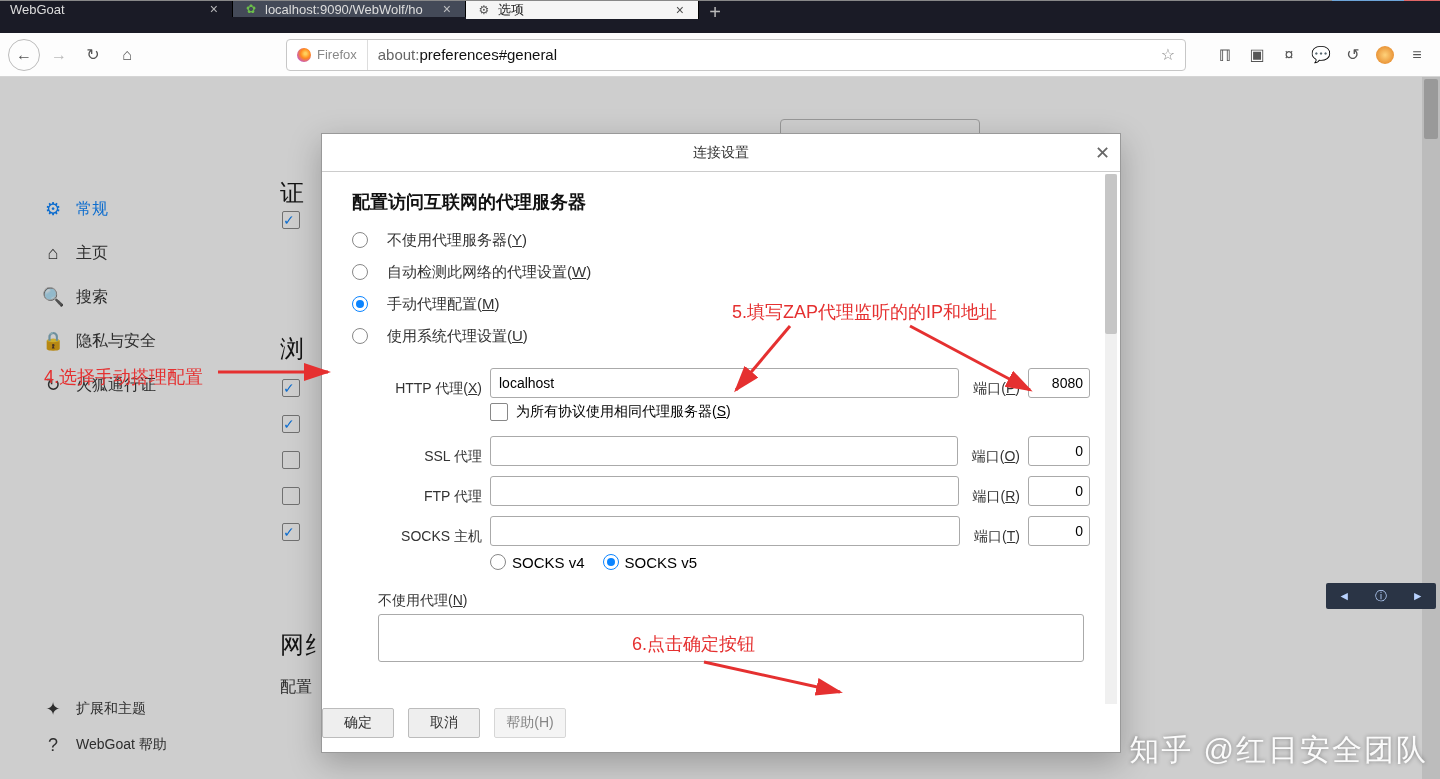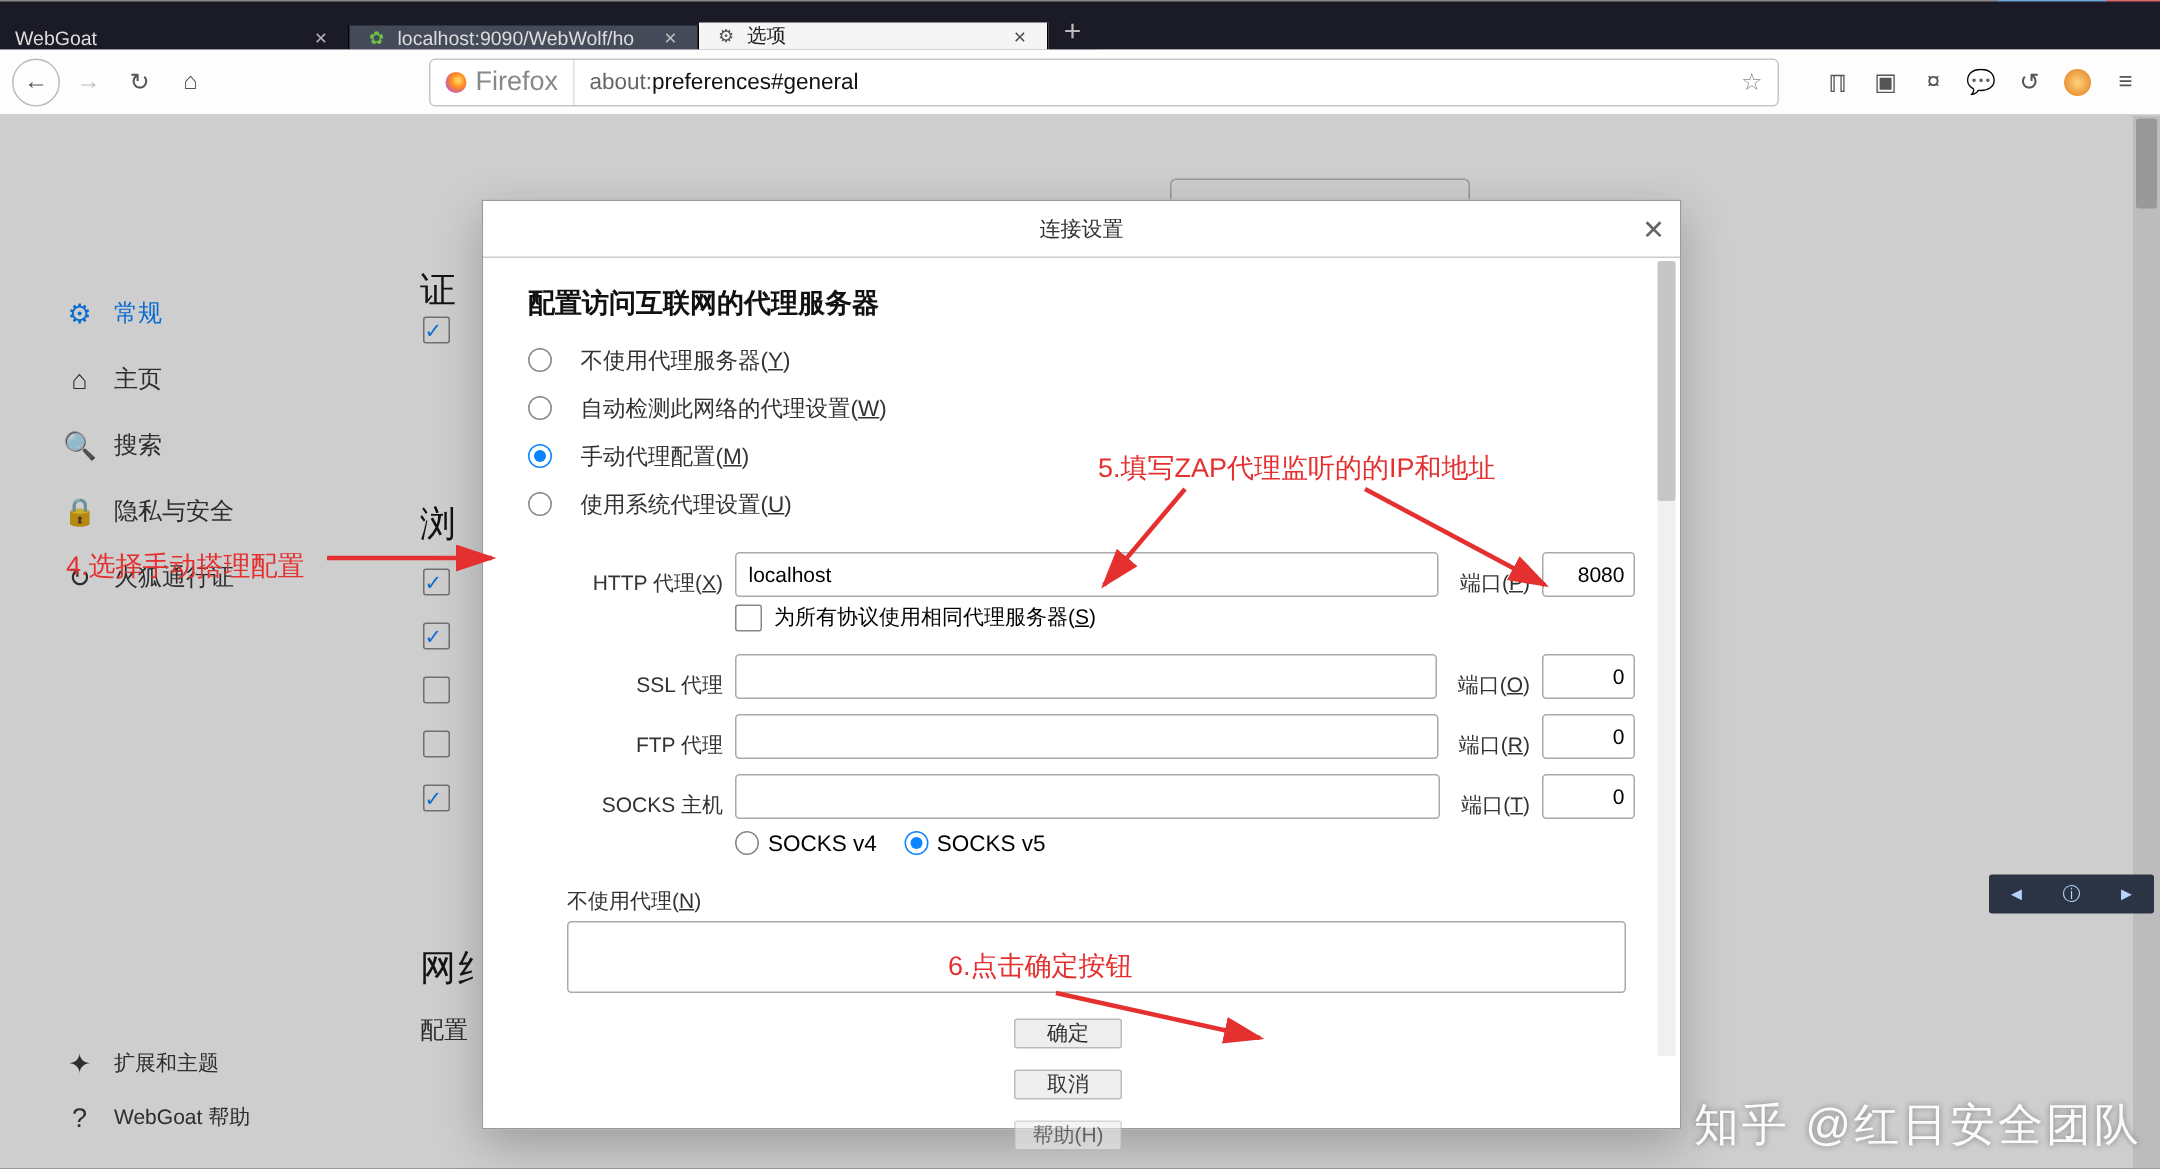--- a/index.html
+++ b/index.html
@@ -7,36 +7,36 @@
 
   
   .win-titlebar { position: absolute; top: 0; right: 0; height: 18px; display: flex; }
   .win-btn { width: 36px; height: 18px; display: flex; align-items: center; justify-content: center; font-size: 10px; color: #fff; }
   .win-min { background: linear-gradient(#6ea6d9,#3b77b8); }
   .win-max { background: linear-gradient(#6ea6d9,#3b77b8); }
   .win-close { background: linear-gradient(#e06767,#c53030); font-weight: bold; }
   .bg-word { position: absolute; top: 0; left: 760px; color: #8a8a8a; font-size: 15px; }
 
   
-  .tab-strip { position: absolute; top: 1px; left: 0; right: 0; height: 32px; background: #1a1b26; display: flex; align-items: flex-end; }
+  .tab-strip { position: absolute; top: 1px; left: 0; right: 0; height: 32px; background: #1a1b26; display: flex; align-items: flex-start; }
   .tab { display: flex; align-items: center; gap: 6px; padding: 0 10px; min-width: 233px; max-width: 233px; border-right: 1px solid #000; color: #ddd; font-size: 13px; position: relative; }
   .tab.inactive-dark { background: #1a1b26; }
   .tab.inactive-mid  { background: #444a58; }
   .tab.active { background: #f5f5f5; color: #222; }
   .tab .tab-title { flex: 1; overflow: hidden; white-space: nowrap; text-overflow: ellipsis; }
   .tab .tab-close { font-size: 14px; opacity: .8; padding: 0 4px; }
   .tab .favicon { width: 16px; height: 16px; display: flex; align-items: center; justify-content: center; font-size: 12px; }
   .newtab { width: 32px; display: flex; align-items: center; justify-content: center; color: #bbb; font-size: 20px; background: #1a1b26; }
 
   
   .nav-bar { position: absolute; top: 33px; left: 0; right: 0; height: 44px; background: #fdfdfd; border-bottom: 1px solid #d5d5d5; display: flex; align-items: center; gap: 4px; padding: 0 8px; }
   .nav-btn { width: 30px; height: 30px; border: 1px solid transparent; border-radius: 4px; display: flex; align-items: center; justify-content: center; color: #555; font-size: 16px; }
   .nav-btn.back { border: 1px solid #bcbcbc; border-radius: 50%; width: 32px; height: 32px; }
   .addr-wrap { flex: 1; display: flex; align-items: center; margin: 0 20px 0 140px; height: 32px; border: 1px solid #c7c7c7; border-radius: 4px; background: #fff; }
-  .addr-ident { display: flex; align-items: center; gap: 6px; padding: 0 10px; height: 100%; border-right: 1px solid #ddd; color: #888; font-size: 18px; }
+  .addr-ident { display: flex; align-items: center; gap: 6px; padding: 0 10px; height: 100%; border-right: 1px solid #ddd; color: #888; font-size: 13px; }
   .addr-ident .ff-icon { width: 14px; height: 14px; border-radius: 50%; background: radial-gradient(circle at 60% 40%, #ffcf5c 10%, #ff8a1d 40%, #b446ff 90%); }
   .addr-url { flex: 1; padding: 0 10px; font-size: 15px; color: #666; }
   .addr-url .path { color: #111; }
   .addr-star { padding: 0 10px; color: #888; font-size: 16px; }
   .toolbar-right { display: flex; align-items: center; gap: 2px; }
 
   
   .page { position: absolute; top: 77px; left: 0; right: 0; bottom: 0; background: #fff; filter: brightness(.92); }
   .page::before { content: ""; position: absolute; top: 0; right: 0; width: 18px; bottom: 0; background: #e9e9e9; }
   .page .scroll-thumb { position: absolute; right: 2px; top: 2px; width: 14px; height: 60px; background: #bcbcbc; border-radius: 2px; }
@@ -80,21 +80,21 @@
   .form-row { display: flex; align-items: flex-end; gap: 8px; height: 40px; }
   .form-row .lbl { width: 130px; text-align: right; font-size: 14px; color: #333; }
   .form-row input.big { flex: 1; height: 30px; border: 1px solid #aaa; border-radius: 3px; padding: 0 8px; font-size: 14px; }
   .form-row .port-lbl { font-size: 14px; color: #333; margin-left: 6px; }
   .form-row input.port { width: 62px; height: 30px; border: 1px solid #aaa; border-radius: 3px; text-align: right; padding: 0 6px; font-size: 14px; }
   .chk-line { display: flex; align-items: center; gap: 8px; margin-left: 138px; font-size: 14px; height: 28px; }
   .socks-ver { display: flex; align-items: center; gap: 18px; margin-left: 138px; height: 32px; font-size: 15px; }
   .noproxy-lbl { font-size: 14px; margin: 14px 0 4px 26px; color: #333; }
   .noproxy-box { margin: 0 6px 0 26px; height: 48px; border: 1px solid #aaa; border-radius: 3px; }
 
-  .modal-footer { height: 50px; display: flex; align-items: center; justify-content: center; gap: 14px; padding: 0 18px 8px 0; flex-direction: column; }
+  .modal-footer { height: 50px; display: flex; align-items: center; justify-content: flex-start; gap: 14px; padding: 0 18px 8px 0; }
   .btn { min-width: 72px; height: 30px; border: 1px solid #bcbcbc; background: #eee; font-size: 14px; color: #333; display: flex; align-items: center; justify-content: center; border-radius: 2px; }
   .btn:last-child { opacity: .6; }
 
   
   .watermark { position: absolute; right: 12px; bottom: 8px; font-size: 30px; color: rgba(255,255,255,.95); letter-spacing: 2px; z-index: 60; text-shadow: 0 0 4px rgba(0,0,0,.4); font-family: "Microsoft YaHei", sans-serif; }
   .mini-player { position: absolute; right: 4px; bottom: 170px; width: 110px; height: 26px; background: #2a3445; border-radius: 2px; z-index: 55; display: flex; align-items: center; justify-content: space-around; color: #b9d3ff; font-size: 12px; }
 
   .hotkey { text-decoration: underline; }
 </style>
 </head>

